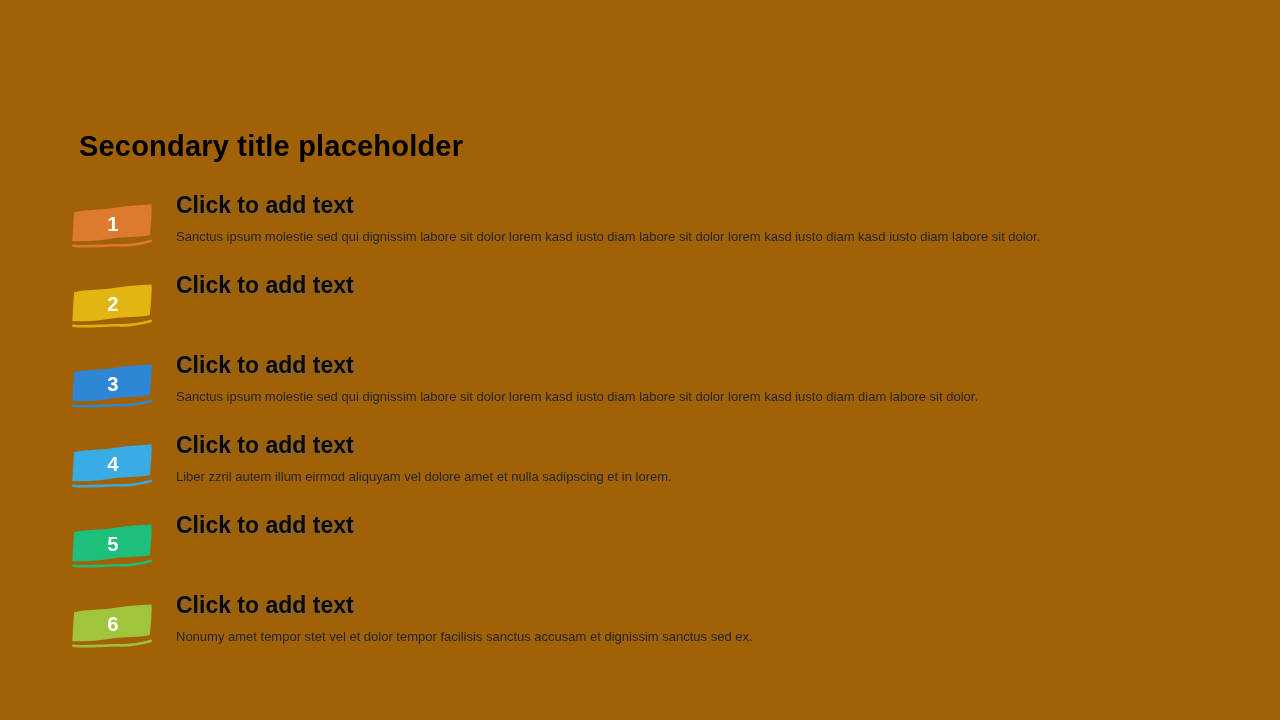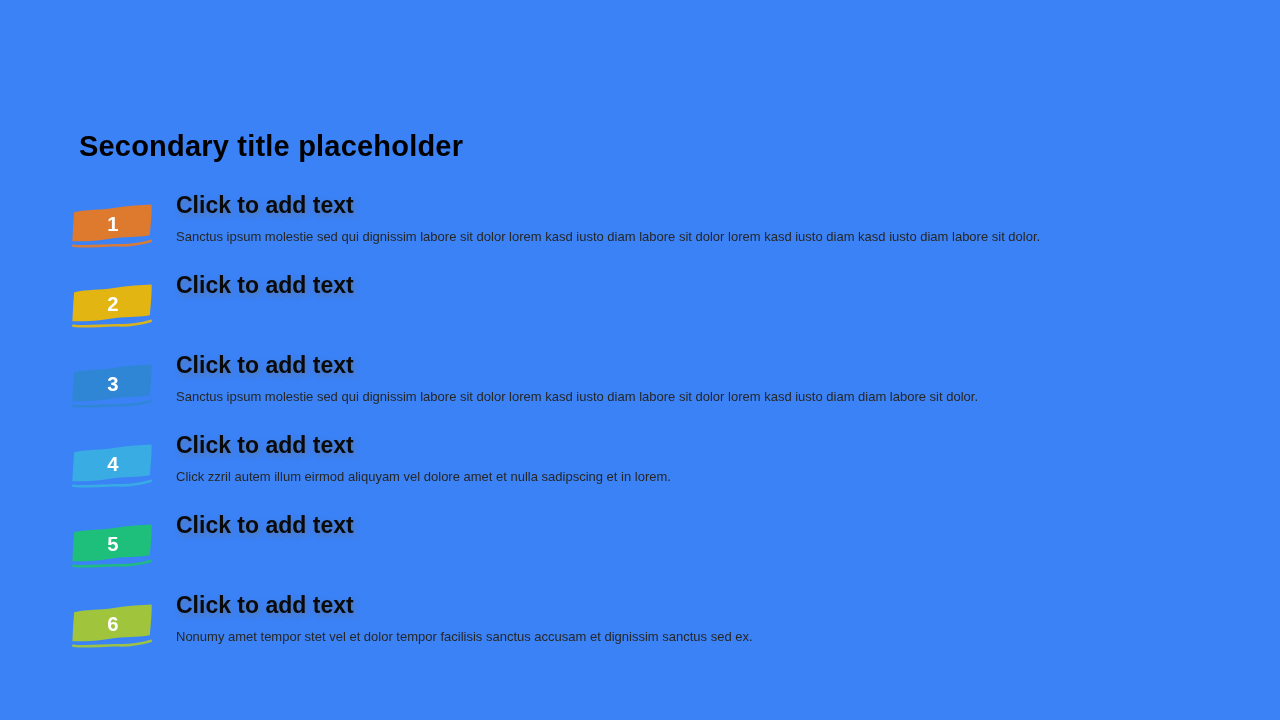--- a/index.html
+++ b/index.html
@@ -5,21 +5,21 @@
   html, body {
     margin: 0;
     padding: 0;
     background: #ffffff;
     font-family: "Liberation Sans", sans-serif;
   }
   .slide {
     position: relative;
     width: 1280px;
     height: 720px;
-    background: #3b82f6;
+    background: #a16207;
     overflow: hidden;
   }
   .slide-title {
     position: absolute;
     left: 79px;
     top: 130px;
     font-size: 29px;
     font-weight: bold;
     color: #000000;
     letter-spacing: 0.2px;
@@ -120,21 +120,21 @@
   </div>
 
   <div class="item row-4">
     <svg class="item-flag" viewBox="0 0 100 60">
       <path d="M 7,15 C 22,11 36,13 52,10 C 68,7 84,7 95,6 C 95.5,14 94,30 93,41 C 78,44 64,42 48,45 C 32,48 16,48 5,48 C 5.5,38 6,26 7,15 Z" fill="#38ACE3"></path>
       <path d="M 6,53 C 22,55 40,52 58,52.5 C 72,53 85,50 94,47.5" fill="none" stroke-width="3" stroke-linecap="round" opacity="0.95" stroke="#38ACE3"></path>
       <text class="flag-num" x="51" y="36">4</text>
     </svg>
     <div class="item-text">
       <div class="item-heading">Click to add text</div>
-      <div class="item-body">Click zzril autem illum eirmod aliquyam vel dolore amet et nulla sadipscing et in lorem.</div>
+      <div class="item-body">Liber zzril autem illum eirmod aliquyam vel dolore amet et nulla sadipscing et in lorem.</div>
     </div>
   </div>
 
   <div class="item row-5">
     <svg class="item-flag" viewBox="0 0 100 60">
       <path d="M 7,15 C 22,11 36,13 52,10 C 68,7 84,7 95,6 C 95.5,14 94,30 93,41 C 78,44 64,42 48,45 C 32,48 16,48 5,48 C 5.5,38 6,26 7,15 Z" fill="#1EBE7B"></path>
       <path d="M 6,53 C 22,55 40,52 58,52.5 C 72,53 85,50 94,47.5" fill="none" stroke-width="3" stroke-linecap="round" opacity="0.95" stroke="#1EBE7B"></path>
       <text class="flag-num" x="51" y="36">5</text>
     </svg>
     <div class="item-text">

